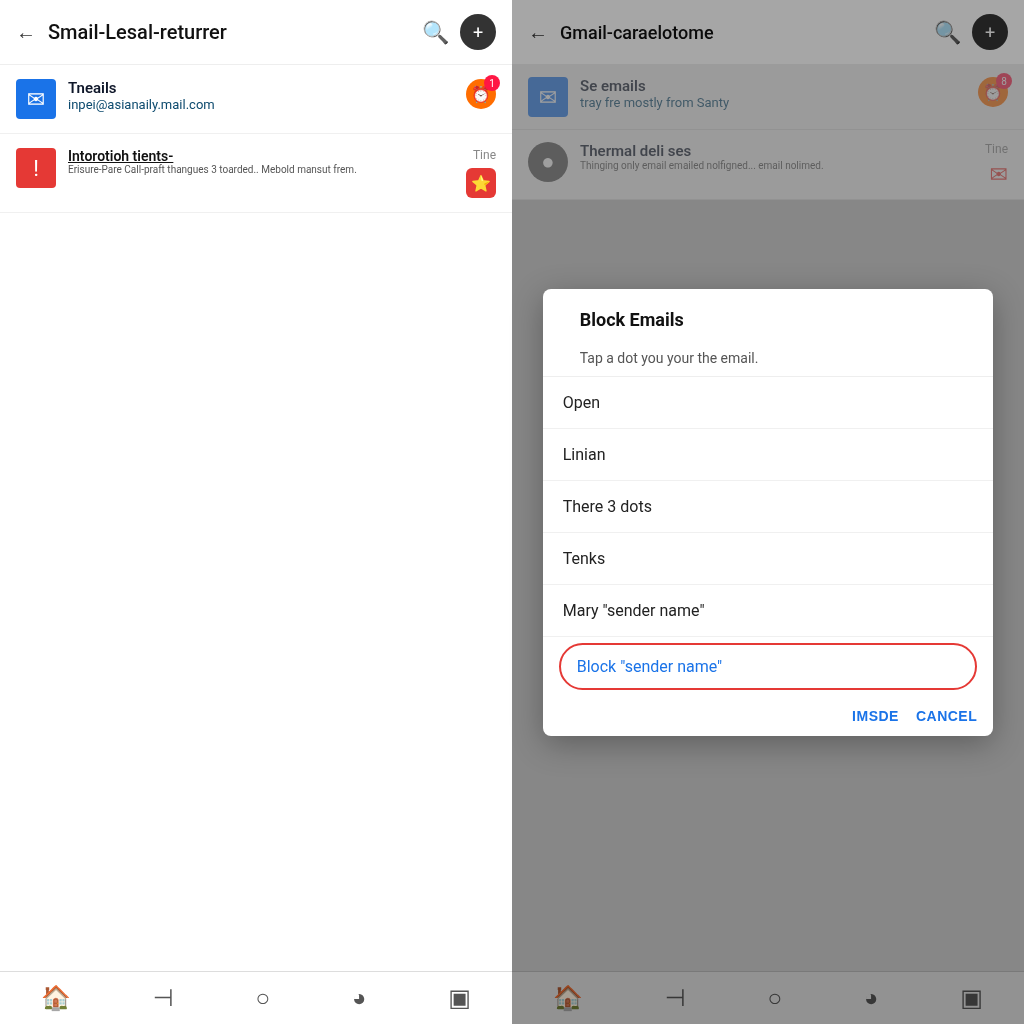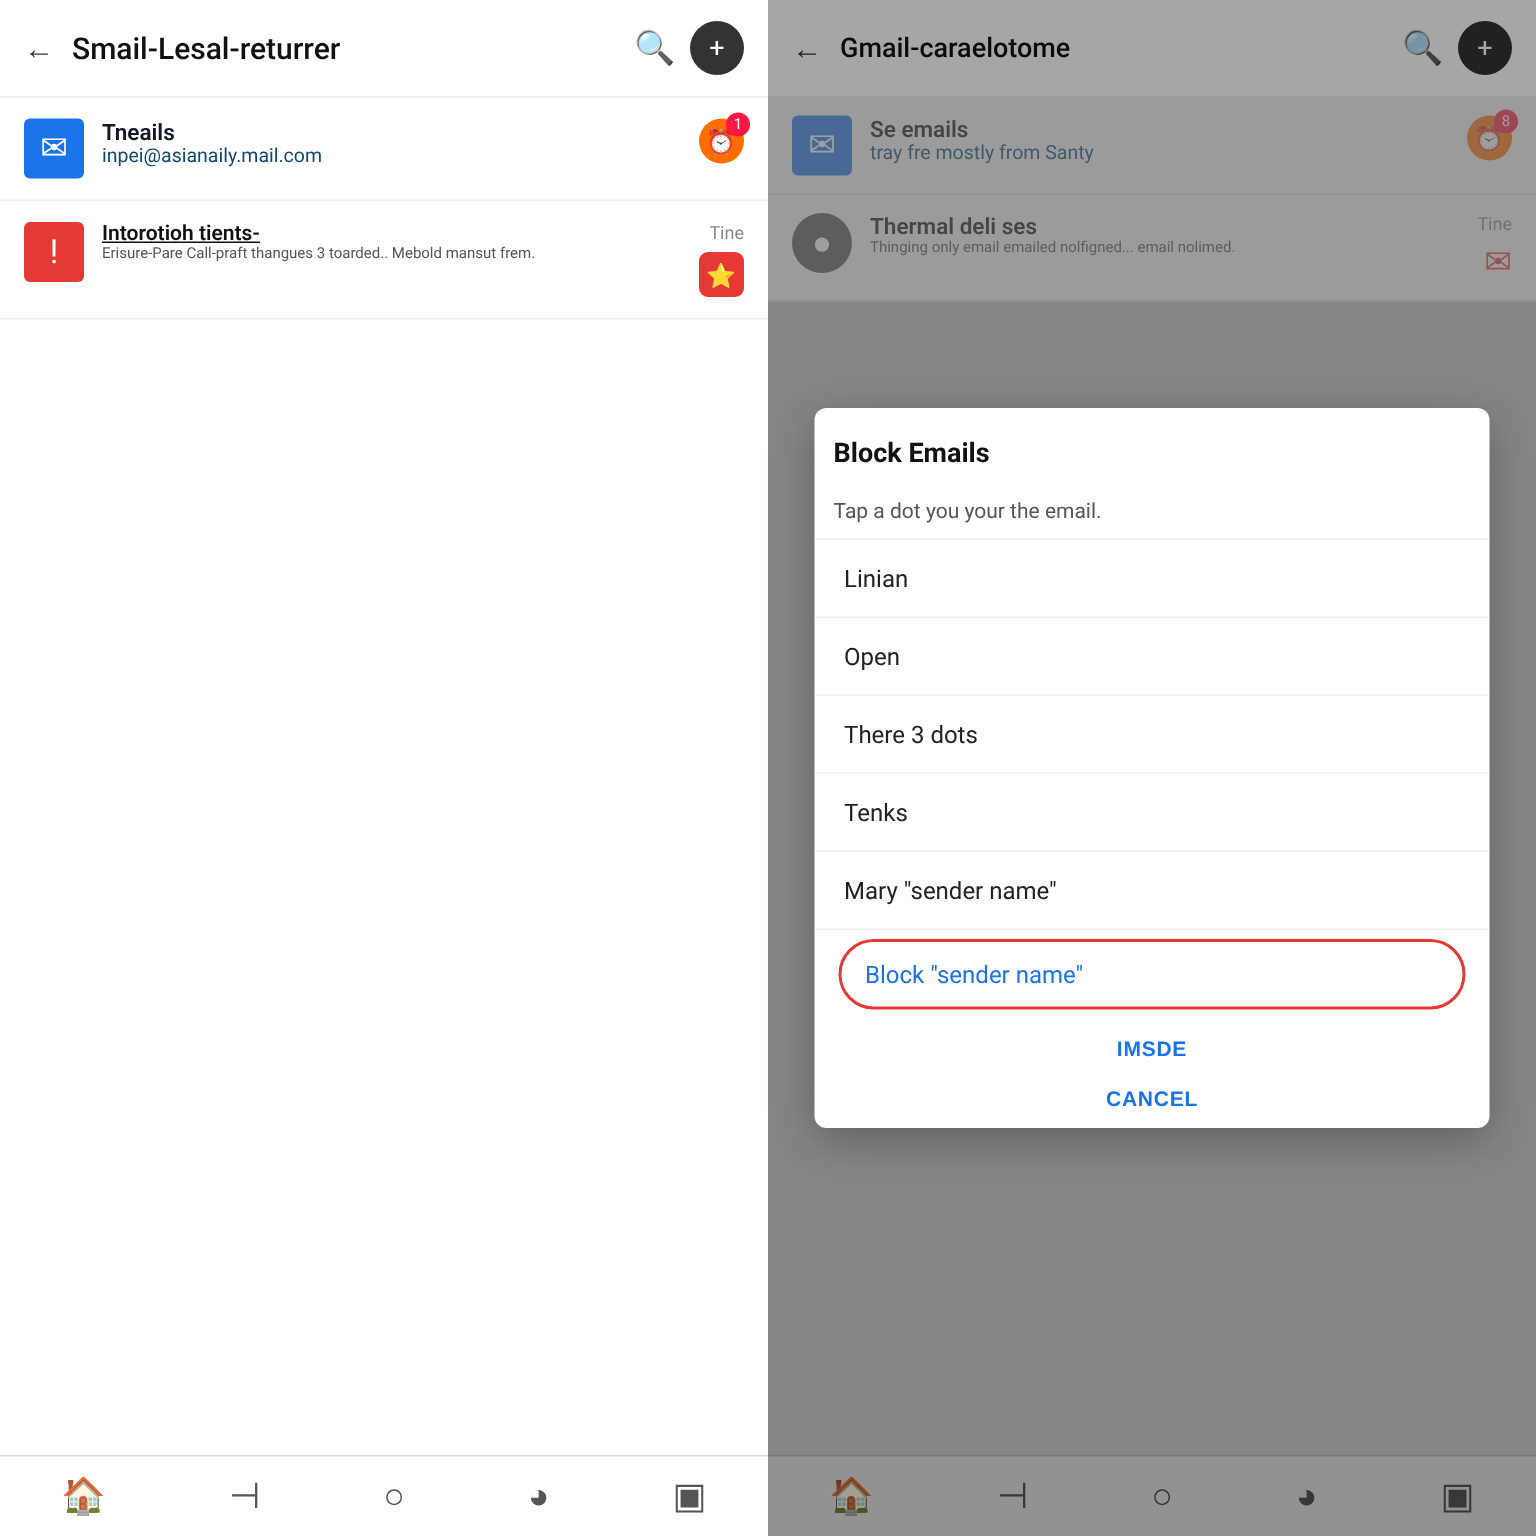--- a/index.html
+++ b/index.html
@@ -225,21 +225,21 @@
 
     .dialog {
       background: #fff;
       border-radius: 8px;
       width: 88%;
       overflow: hidden;
       box-shadow: 0 8px 32px rgba(0,0,0,0.3);
     }
 
     .dialog-header {
-      padding: 20px 20px 10px 13px;
+      padding: 20px 20px 10px 37px;
       border-bottom: 1px solid #eee;
     }
     .dialog-title {
       font-size: 18px;
       font-weight: 700;
       color: #111;
     }
     .dialog-subtitle {
       font-size: 14px;
       color: #555;
@@ -260,21 +260,20 @@
       border-radius: 24px;
       margin: 6px 16px;
       padding: 12px 16px;
     }
 
     .dialog-actions {
       display: flex;
       justify-content: flex-end;
       padding: 12px 16px;
       gap: 17px;
-      flex-direction: column;
     }
     .dialog-btn {
       font-size: 14px;
       font-weight: 700;
       color: #1a73e8;
       text-transform: uppercase;
       cursor: pointer;
       letter-spacing: 0.5px;
       background: none;
       border: none;
@@ -384,22 +383,22 @@
     </div>
   </div>
 
   <div class="dialog-overlay">
     <div class="dialog">
       <div class="dialog-header">
         <div class="dialog-title">Block Emails</div>
         <div class="dialog-subtitle">Tap a dot you your the email.</div>
       </div>
 
+      <div class="dialog-menu-item">Open</div>
       <div class="dialog-menu-item">Linian</div>
-      <div class="dialog-menu-item">Open</div>
       <div class="dialog-menu-item">There 3 dots</div>
       <div class="dialog-menu-item">Tenks</div>
       <div class="dialog-menu-item">Mary "sender name"</div>
       <div class="dialog-menu-item highlighted">Block "sender name"</div>
 
       <div class="dialog-actions">
         <button class="dialog-btn">IMSDE</button>
         <button class="dialog-btn">CANCEL</button>
       </div>
     </div>

